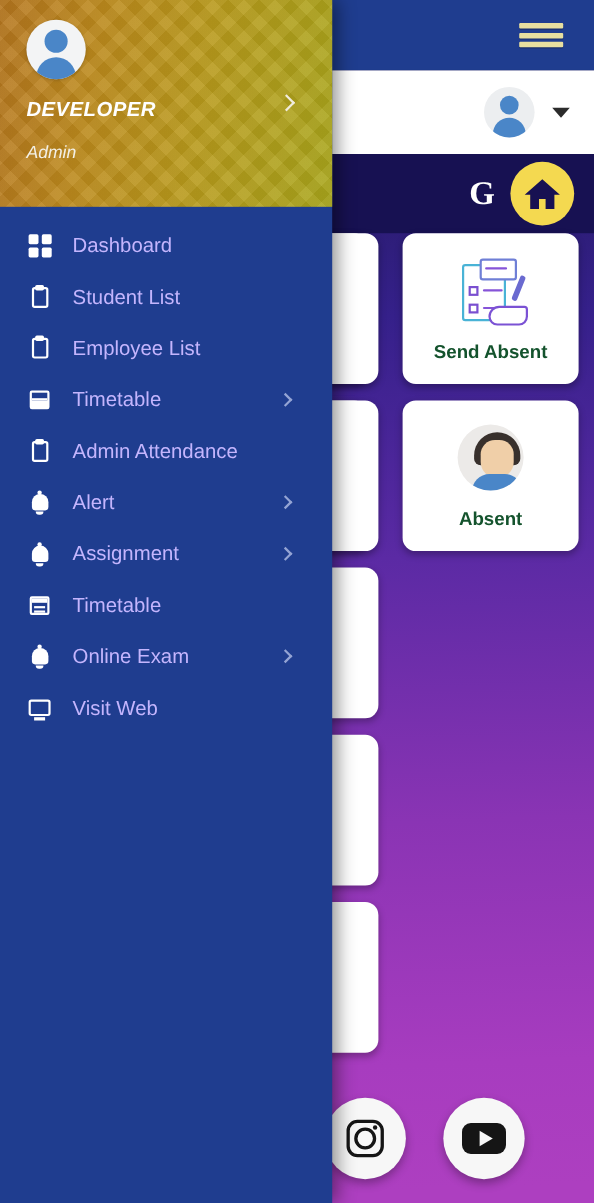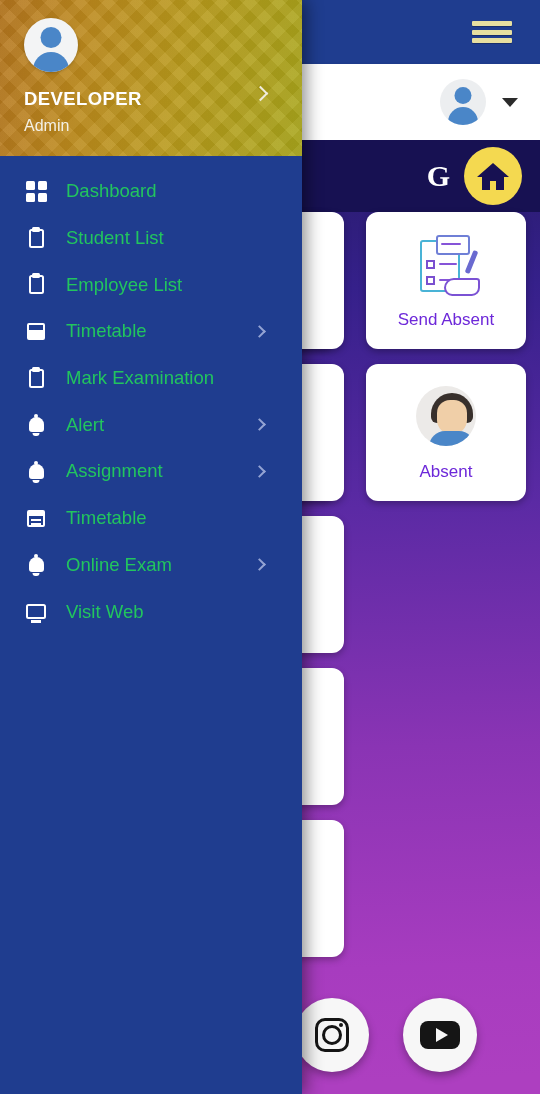--- a/index.html
+++ b/index.html
@@ -78,21 +78,21 @@
     display: grid; grid-template-columns: 170px 170px;
     column-gap: 22px; row-gap: 15px;
     padding-left: 174px;
   }
   .card {
     width: 160px; height: 137px; background: #fff; border-radius: 12px;
     display: flex; flex-direction: column; align-items: center;
     justify-content: center; gap: 6px;
     box-shadow: 0 3px 7px rgba(0,0,0,.28);
   }
-  .card .card-label { font-size: 17px; color: #6d28d9; font-weight: 400; }
+  .card .card-label { font-size: 17px; color: #14532d; font-weight: 700; }
   .card .art { width: 72px; height: 72px; position: relative; }
 
   
   .art-exam .page { position:absolute; left:16px; top:4px; width:44px; height:62px;
     background:#cfe0f2; border-radius:2px; }
   .art-exam .fold { position:absolute; right:12px; top:4px; width:14px; height:14px;
     background:#eaf2fb; clip-path: polygon(0 0,100% 100%,0 100%); }
   .art-exam .aplus { position:absolute; left:21px; top:6px; font-size:16px;
     font-weight:bold; color:#e0353f; font-family:"Liberation Serif",serif; }
   .art-exam .box { position:absolute; width:7px; height:7px; border:1.5px solid #4a7aa8; }
@@ -167,51 +167,52 @@
   .yt-glyph i { width:0; height:0; border-left:12px solid #f7f7f7;
     border-top:7px solid transparent; border-bottom:7px solid transparent;
     margin-left:3px; display:block; }
   .drawer {
     position: absolute; left: 0; top: 0; width: 302px; height: 1094px;
     background: #1f3d8f;
     box-shadow: 4px 0 16px rgba(0,0,0,.45);
     display: flex; flex-direction: column;
   }
   .drawer-header {
-    position: relative; height: 156px; width: 100%;
+    position: relative; height: 188px; width: 100%;
     background:
       repeating-linear-gradient(45deg, rgba(255,255,255,.055) 0 10px, rgba(0,0,0,.035) 10px 20px),
       repeating-linear-gradient(-45deg, rgba(255,255,255,.05) 0 10px, rgba(0,0,0,.03) 10px 20px),
       linear-gradient(100deg, #b5761f 0%, #bd8a1d 28%, #b99a1c 58%, #a9a61c 100%);
     padding: 18px 20px 0 24px;
+    font-style: italic;
   }
   .dh-avatar { width: 54px; height: 54px; border-radius: 50%;
     background: #f3f4f5; position: relative; overflow: hidden;
     box-shadow: 0 1px 3px rgba(0,0,0,.2); }
   .dh-avatar::before { content:""; position:absolute; left:50%; top:9px;
     transform:translateX(-50%); width:21px; height:21px; border-radius:50%;
     background:#4a86c8; }
   .dh-avatar::after { content:""; position:absolute; left:50%; top:34px;
     transform:translateX(-50%); width:36px; height:26px;
     border-radius:18px 18px 0 0; background:#4a86c8; }
   .dh-name { margin-top: 16px; font-size: 18.5px; font-weight: bold;
     color: #ffffff; letter-spacing: .4px; }
-  .dh-role { margin-top: 7px; font-size: 16px; color: #f3f0e6; }
+  .dh-role { margin-top: 21px; font-size: 16px; color: #f3f0e6; }
   .dh-chev { position: absolute; right: 36px; top: 88px;
     width: 11px; height: 11px; border-right: 2.5px solid #f0ecdd;
     border-top: 2.5px solid #f0ecdd; transform: rotate(45deg); }
 
   .drawer-list { flex: 1; padding-top: 12px; }
   .drawer-item {
     display: flex; align-items: center; height: 46.7px;
     padding: 0 26px 0 25px; gap: 19px; position: relative;
   }
   .di-icon { width: 22px; height: 22px; flex: none; position: relative;
     display: flex; align-items: center; justify-content: center; }
-  .di-label { font-size: 18.5px; color: #22c55e; font-weight: 400; }
+  .di-label { font-size: 18.5px; color: #c4b5fd; font-weight: 400; }
   .di-chev { position: absolute; right: 38px;
     width: 9px; height: 9px; border-right: 2.6px solid #94a4d4;
     border-top: 2.6px solid #94a4d4; transform: rotate(45deg); }
 
   
   .ic-grid { display:grid; grid-template-columns:9px 9px; grid-template-rows:9px 9px;
     gap:3px; }
   .ic-grid i { background:#fff; border-radius:1.5px; display:block; }
   .ic-clip { width:15px; height:19px; border:2px solid #fff; border-radius:2.5px;
     position:relative; }
@@ -408,21 +409,21 @@
             <span class="ic-cal"></span>
           </span>
         <span class="di-label">Timetable</span>
         <span class="di-chev"></span>
       </div>
 
       <div class="drawer-item">
         <span class="di-icon">
             <span class="ic-clip"></span>
           </span>
-        <span class="di-label">Mark Examination</span>
+        <span class="di-label">Admin Attendance</span>
       </div>
 
       <div class="drawer-item">
         <span class="di-icon">
             <span class="ic-bell"></span>
           </span>
         <span class="di-label">Alert</span>
         <span class="di-chev"></span>
       </div>
 

